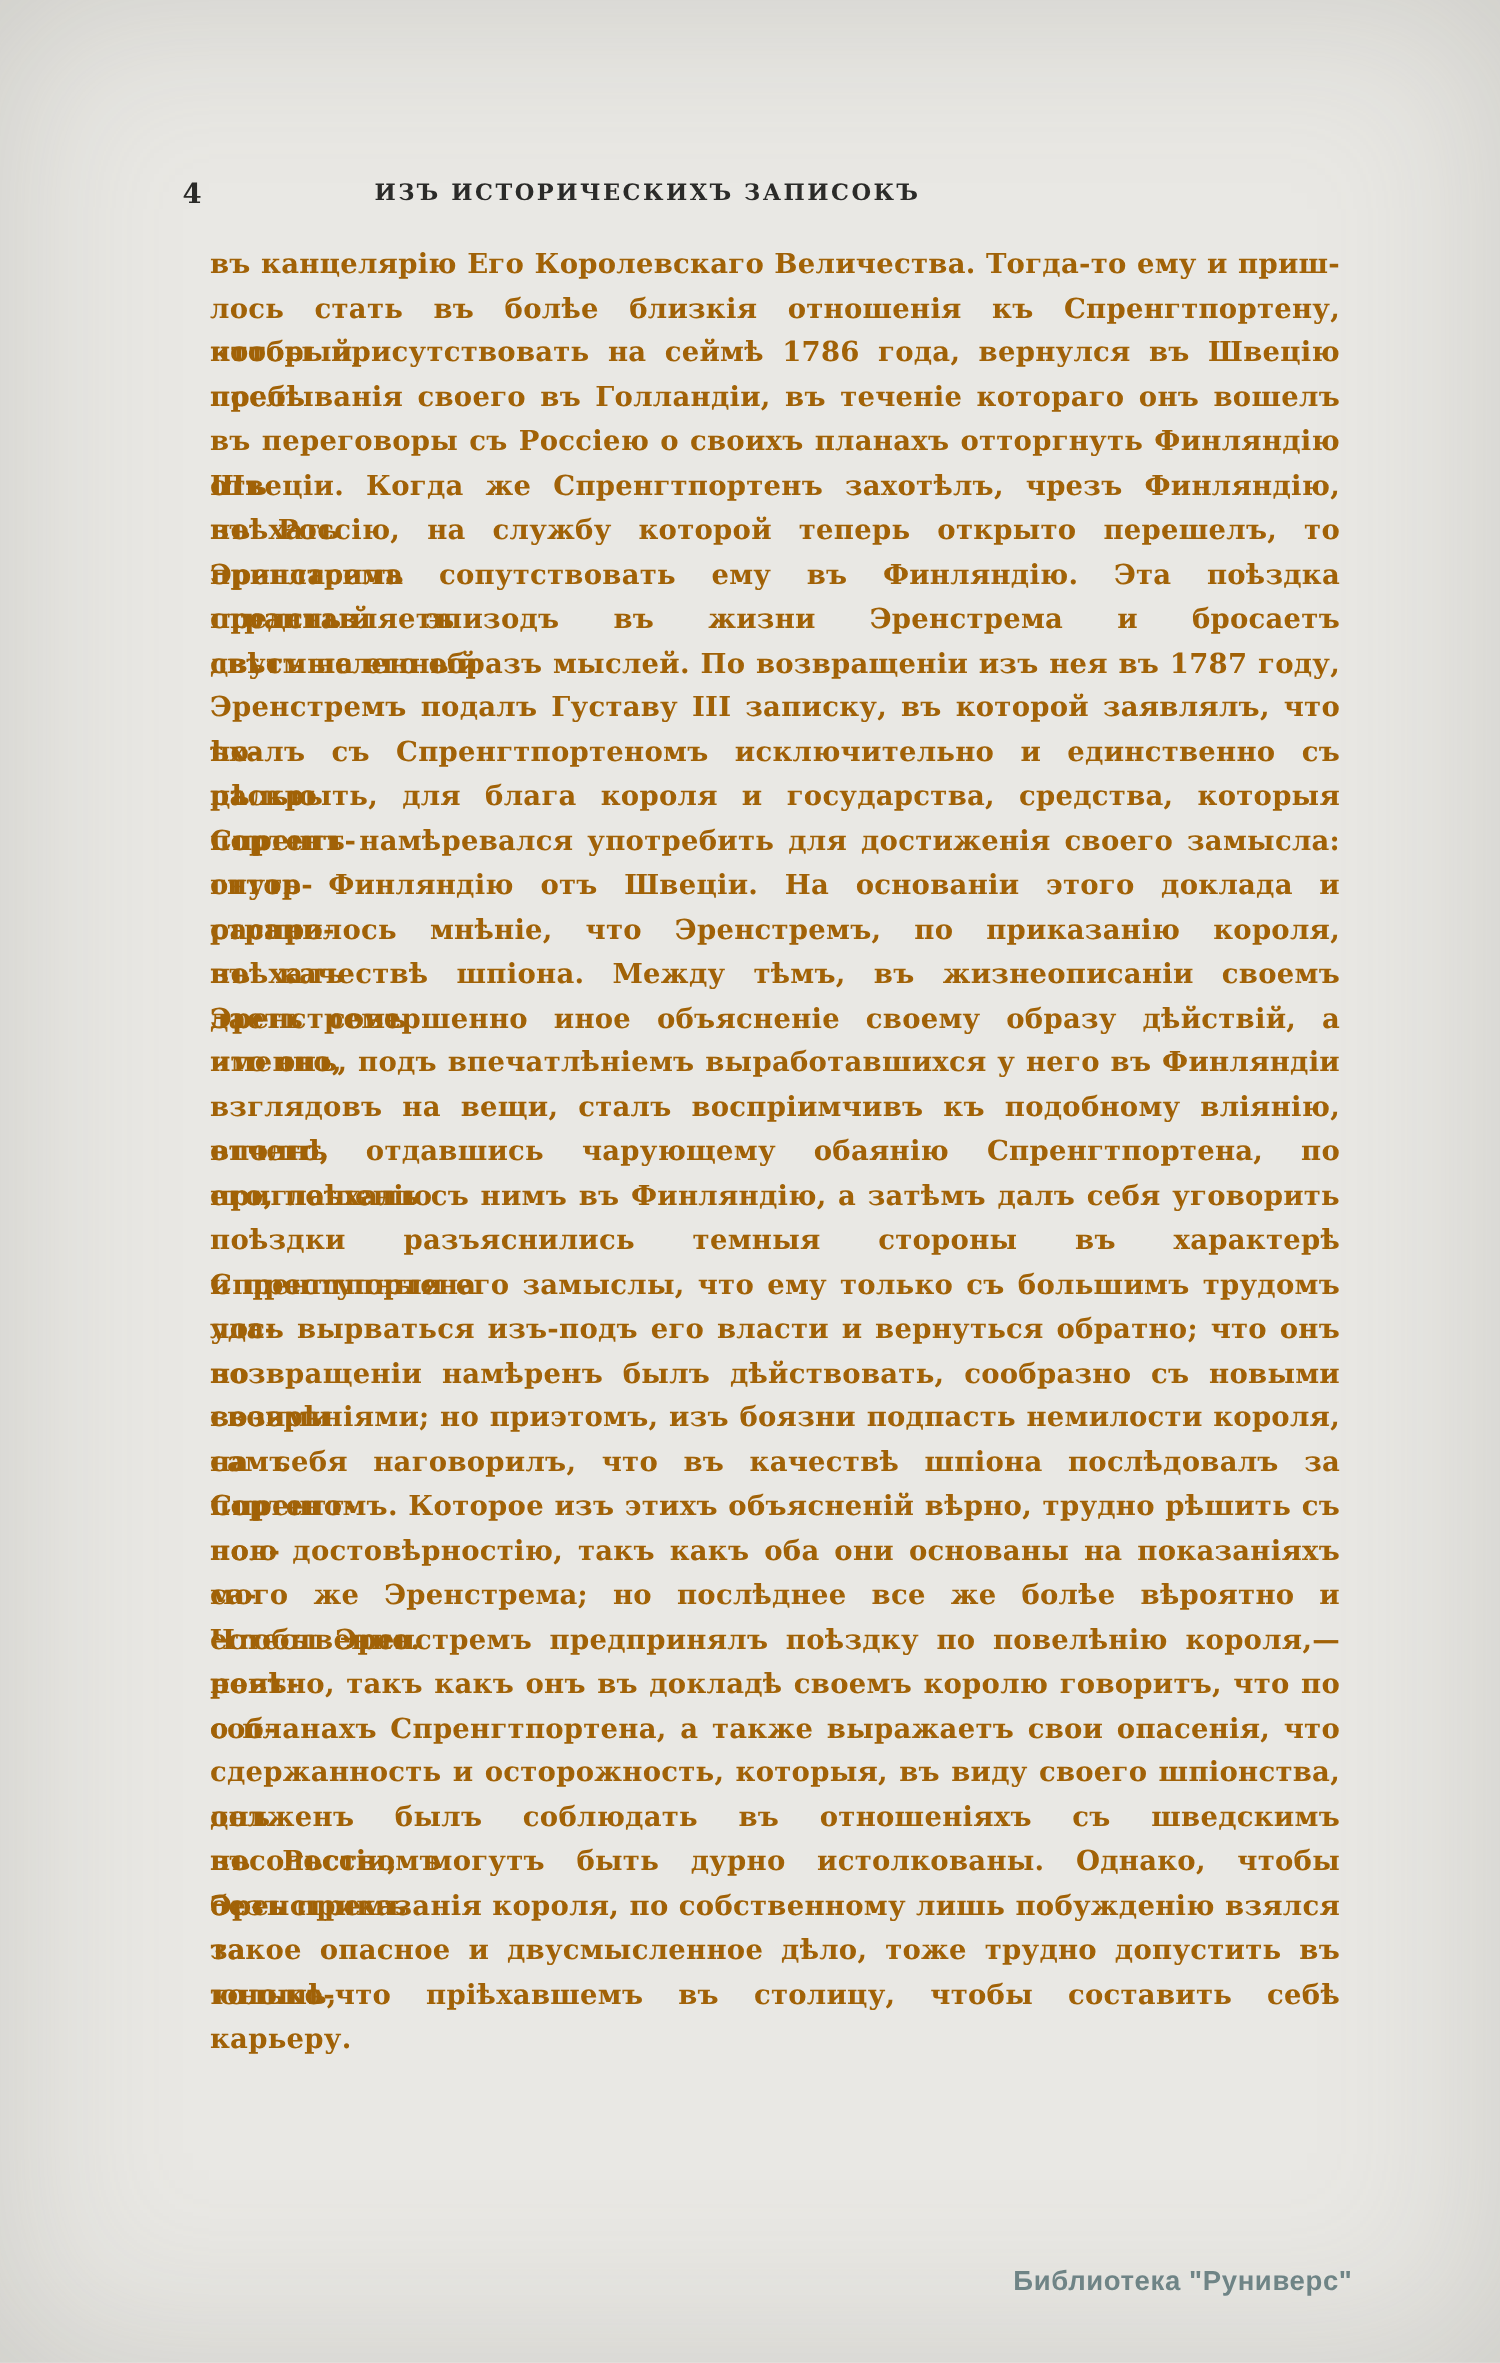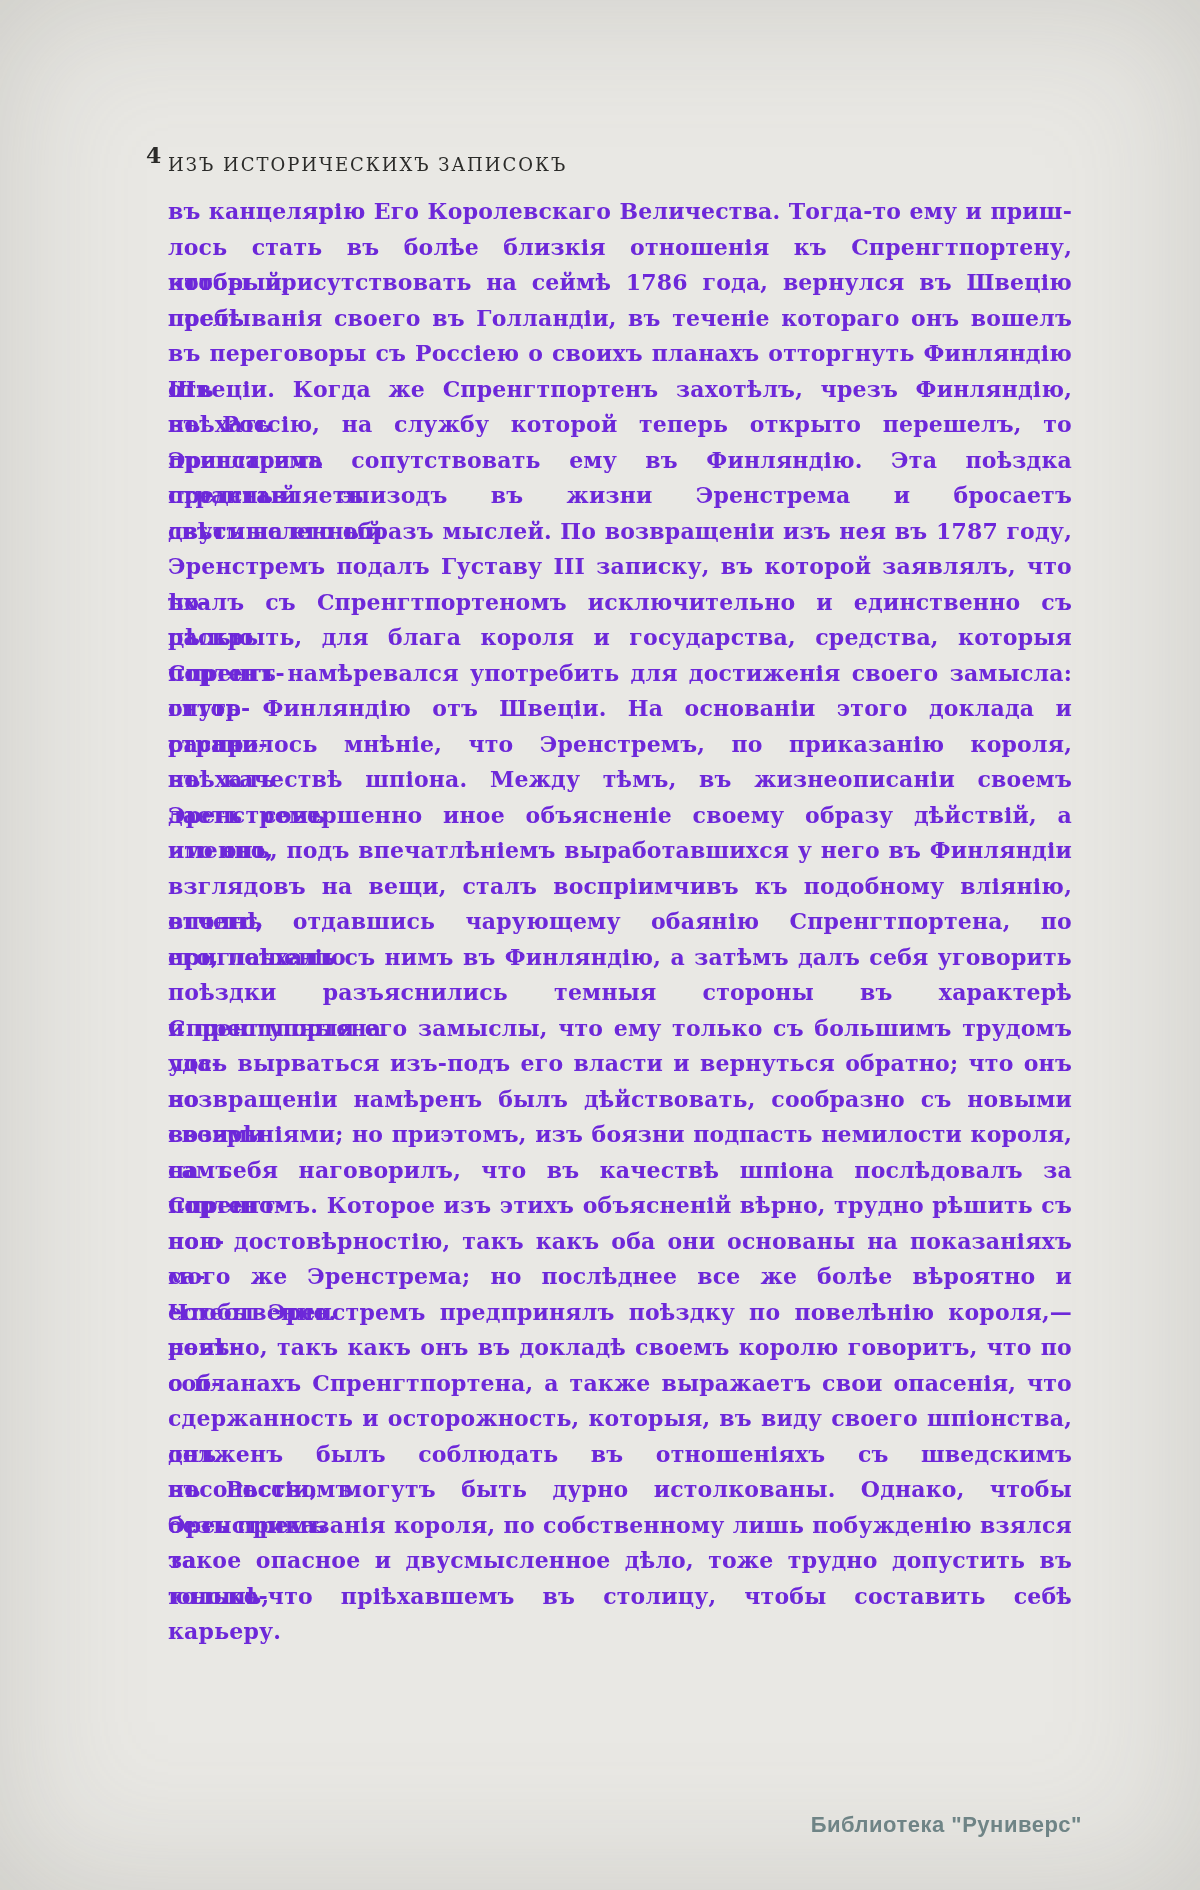--- a/index.html
+++ b/index.html
@@ -27,43 +27,44 @@
     position: absolute;
     left: 146px;
     top: 0;
     font-size: 22px;
     font-weight: 700;
     color: #2b2b29;
   }
   .running-title {
     position: absolute;
     left: 168px;
-    top: 12px;
+    top: 2px;
     width: 700px;
+    text-align: center;
     font-size: 18px;
-    font-weight: 400;
+    font-weight: 700;
     letter-spacing: 2px;
     color: #2b2b29;
   }
   .body-text {
     position: absolute;
     top: 194px;
     left: 168px;
     width: 904px;
   }
   .text-line {
     font-size: 22px;
     font-weight: 700;
     line-height: 35.5px;
     height: 35.5px;
     white-space: normal;
     text-align: justify;
     text-align-last: justify;
     letter-spacing: 0.2px;
-    color: #6d28d9;
+    color: #a16207;
   }
   .watermark {
     position: absolute;
     top: 1812px;
     right: 118px;
     font-size: 22px;
     font-weight: 600;
     font-family: "Liberation Sans", "DejaVu Sans", sans-serif;
     color: #6f8486;
     letter-spacing: 0.5px;

